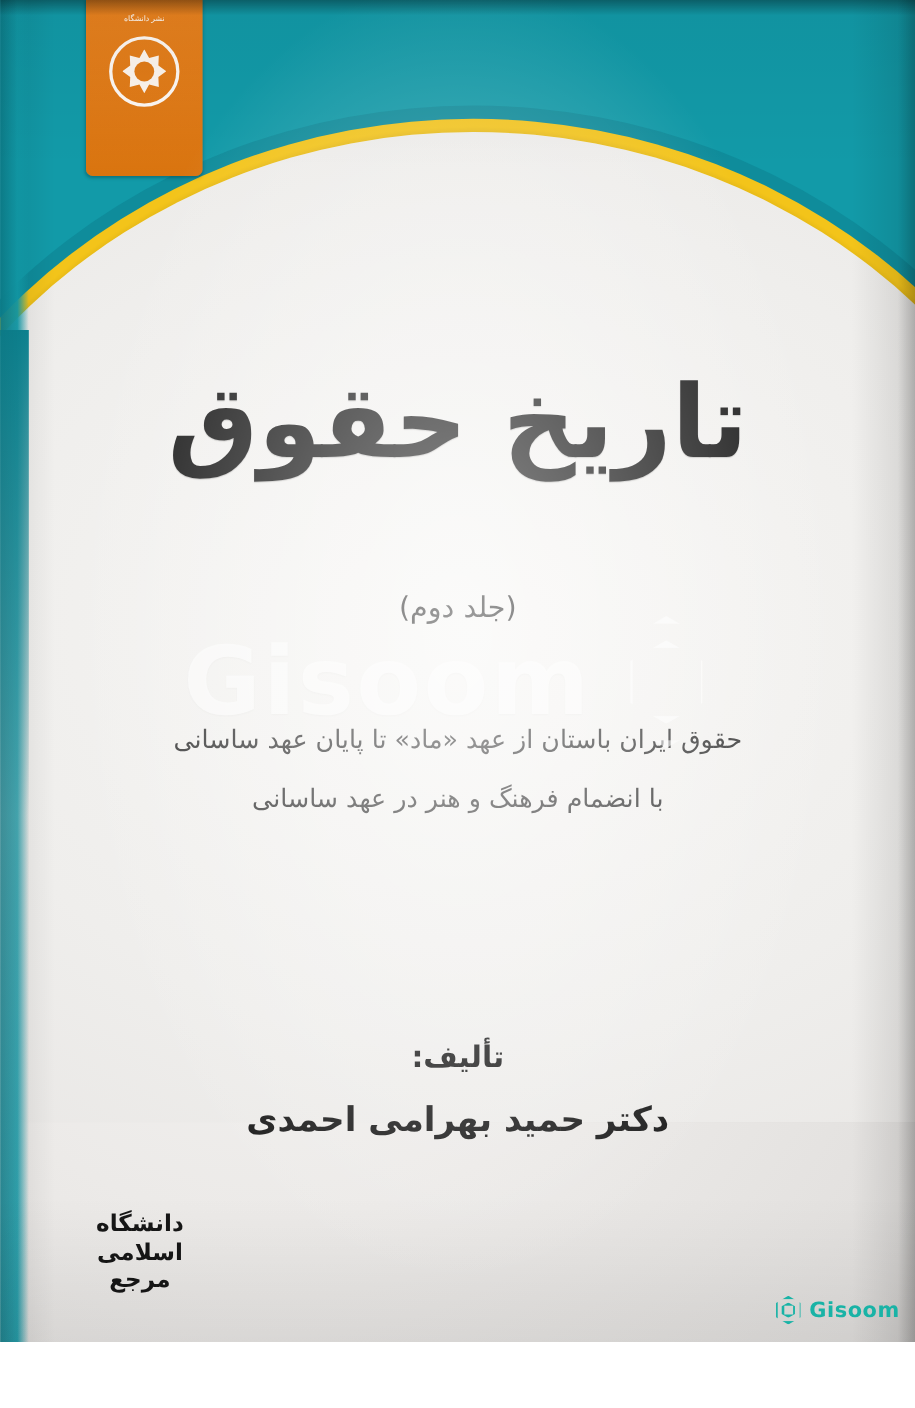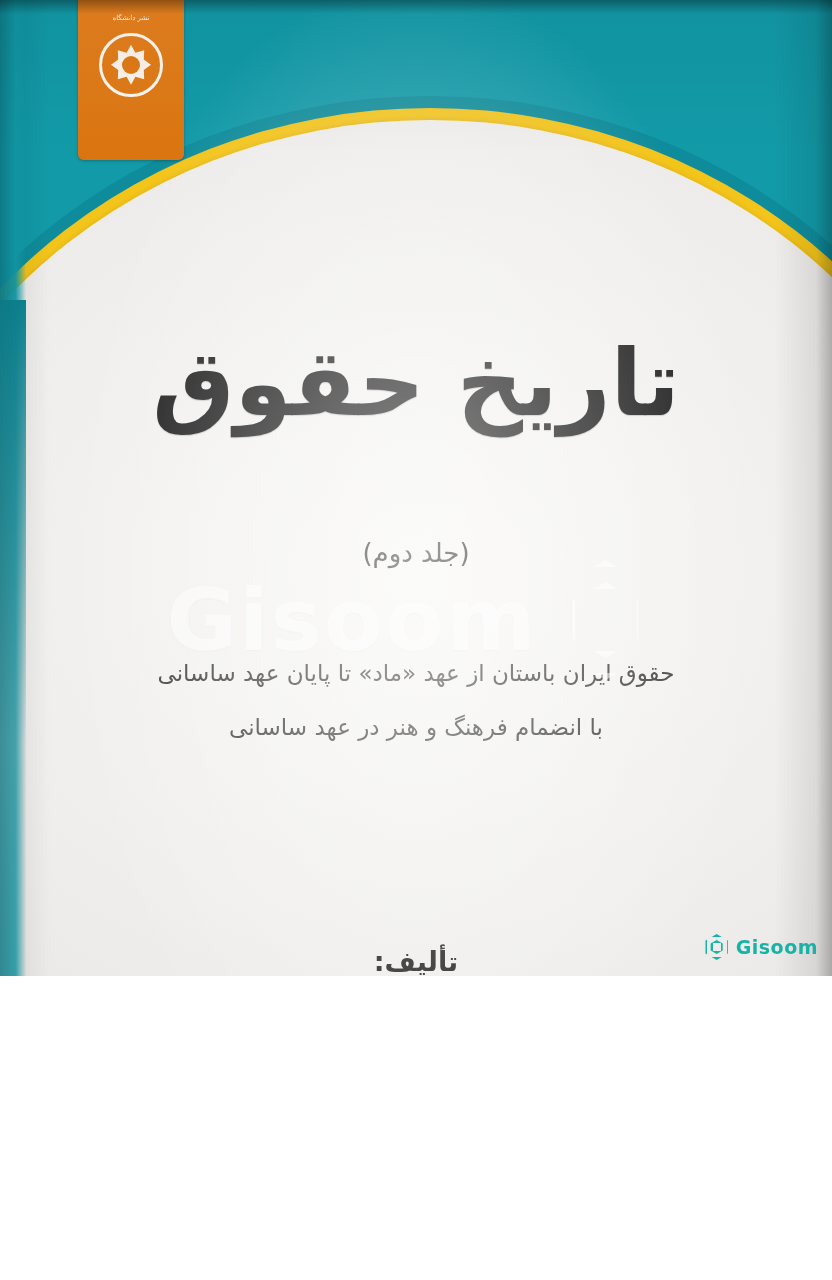--- a/index.html
+++ b/index.html
@@ -6,21 +6,21 @@
     margin: 0;
     padding: 0;
     background: #ffffff;
   }
   body {
     font-family: "Liberation Sans", sans-serif;
   }
   .page {
     position: relative;
     width: 832px;
-    height: 976px;
+    height: 1220px;
     overflow: hidden;
     background: #701a75;
   }
 
   
   .cover {
     position: absolute;
     left: 0;
     top: 0;
     width: 832px;

